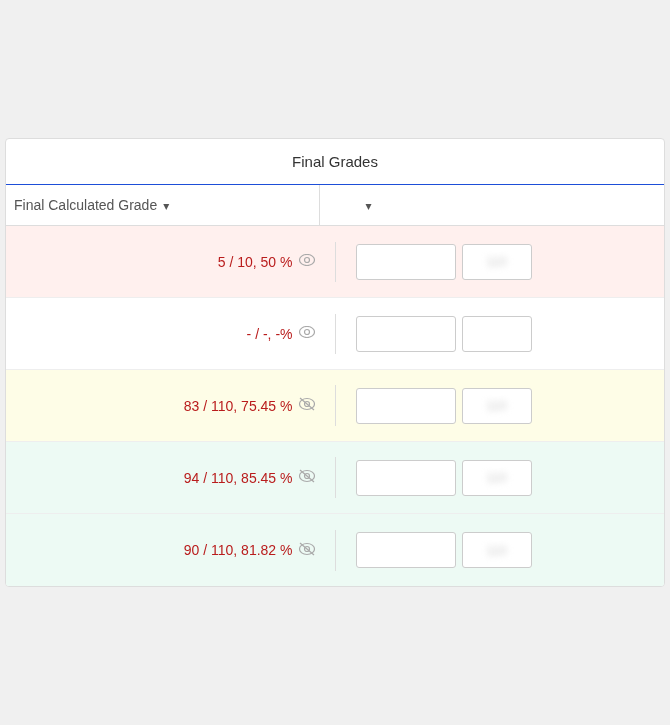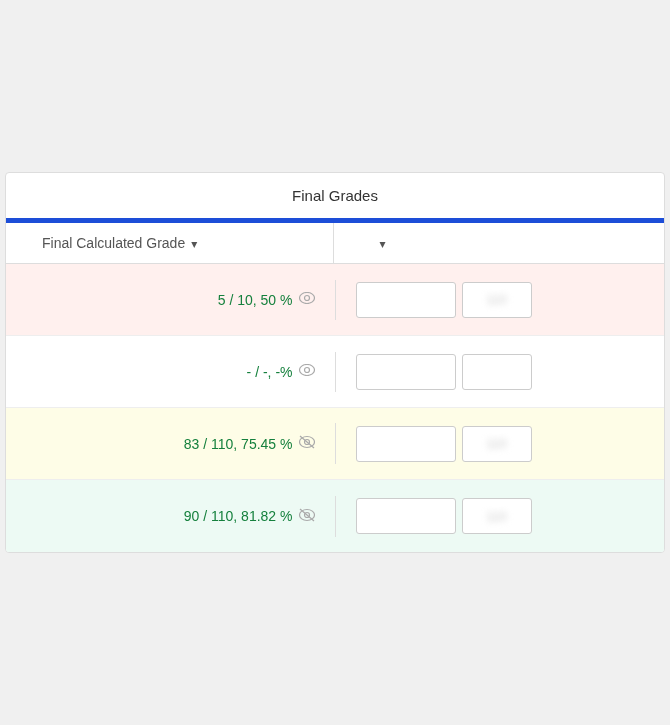--- a/index.html
+++ b/index.html
@@ -17,35 +17,35 @@
       width: 660px;
       background: #fff;
       border: 1px solid #ddd;
       border-radius: 4px;
       overflow: hidden;
     }
 
     .header {
       text-align: center;
       padding: 14px 20px;
-      border-bottom: 5px solid #1d4ed8;
+      border-bottom: 1px solid #1d4ed8;
       font-size: 15px;
       color: #333;
       font-weight: normal;
     }
 
     .col-headers {
       display: flex;
       border-bottom: 1px solid #ddd;
       background: #fff;
     }
 
     .col-header {
       flex: 1;
-      padding: 12px 36px;
+      padding: 12px 8px;
       font-size: 14px;
       color: #555;
       display: flex;
       align-items: flex-end;
     }
 
     .col-header:first-child {
       border-right: 1px solid #ddd;
     }
 
@@ -88,21 +88,21 @@
 
     .cell-right {
       flex: 1;
       padding: 12px 20px;
       display: flex;
       align-items: center;
       gap: 6px;
     }
 
     .grade-value {
-      color: #15803d;
+      color: #b91c1c;
       font-size: 14px;
     }
 
     .icon {
       color: #aaa;
       font-size: 13px;
       margin-left: 6px;
       cursor: pointer;
     }
 
@@ -202,20 +202,36 @@
       <line x1="1" y1="1" x2="15" y2="13" stroke="#aaa" stroke-width="1.2"></line>
     </svg></span>
         </div>
         <div class="cell-right">
           <input type="text" class="input-box" style="">
           <div class="input-placeholder">
             <span class="blurred">110</span>
           </div>
         </div>
       </div>
+      <div class="row row-green-light">
+        <div class="cell-left">
+          <span class="grade-value">94 / 110, 85.45 %</span>
+          <span class="icon"><svg width="16" height="14" viewBox="0 0 16 14" fill="none" xmlns="http://www.w3.org/2000/svg">
+      <ellipse cx="8" cy="7" rx="7.5" ry="5.5" stroke="#aaa" stroke-width="1.2"></ellipse>
+      <circle cx="8" cy="7" r="2.5" stroke="#aaa" stroke-width="1.2"></circle>
+      <line x1="1" y1="1" x2="15" y2="13" stroke="#aaa" stroke-width="1.2"></line>
+    </svg></span>
+        </div>
+        <div class="cell-right">
+          <input type="text" class="input-box" style="">
+          <div class="input-placeholder">
+            <span class="blurred">110</span>
+          </div>
+        </div>
+      </div>
       <div class="row row-green2">
         <div class="cell-left">
           <span class="grade-value">90 / 110, 81.82 %</span>
           <span class="icon"><svg width="16" height="14" viewBox="0 0 16 14" fill="none" xmlns="http://www.w3.org/2000/svg">
       <ellipse cx="8" cy="7" rx="7.5" ry="5.5" stroke="#aaa" stroke-width="1.2"></ellipse>
       <circle cx="8" cy="7" r="2.5" stroke="#aaa" stroke-width="1.2"></circle>
       <line x1="1" y1="1" x2="15" y2="13" stroke="#aaa" stroke-width="1.2"></line>
     </svg></span>
         </div>
         <div class="cell-right">

